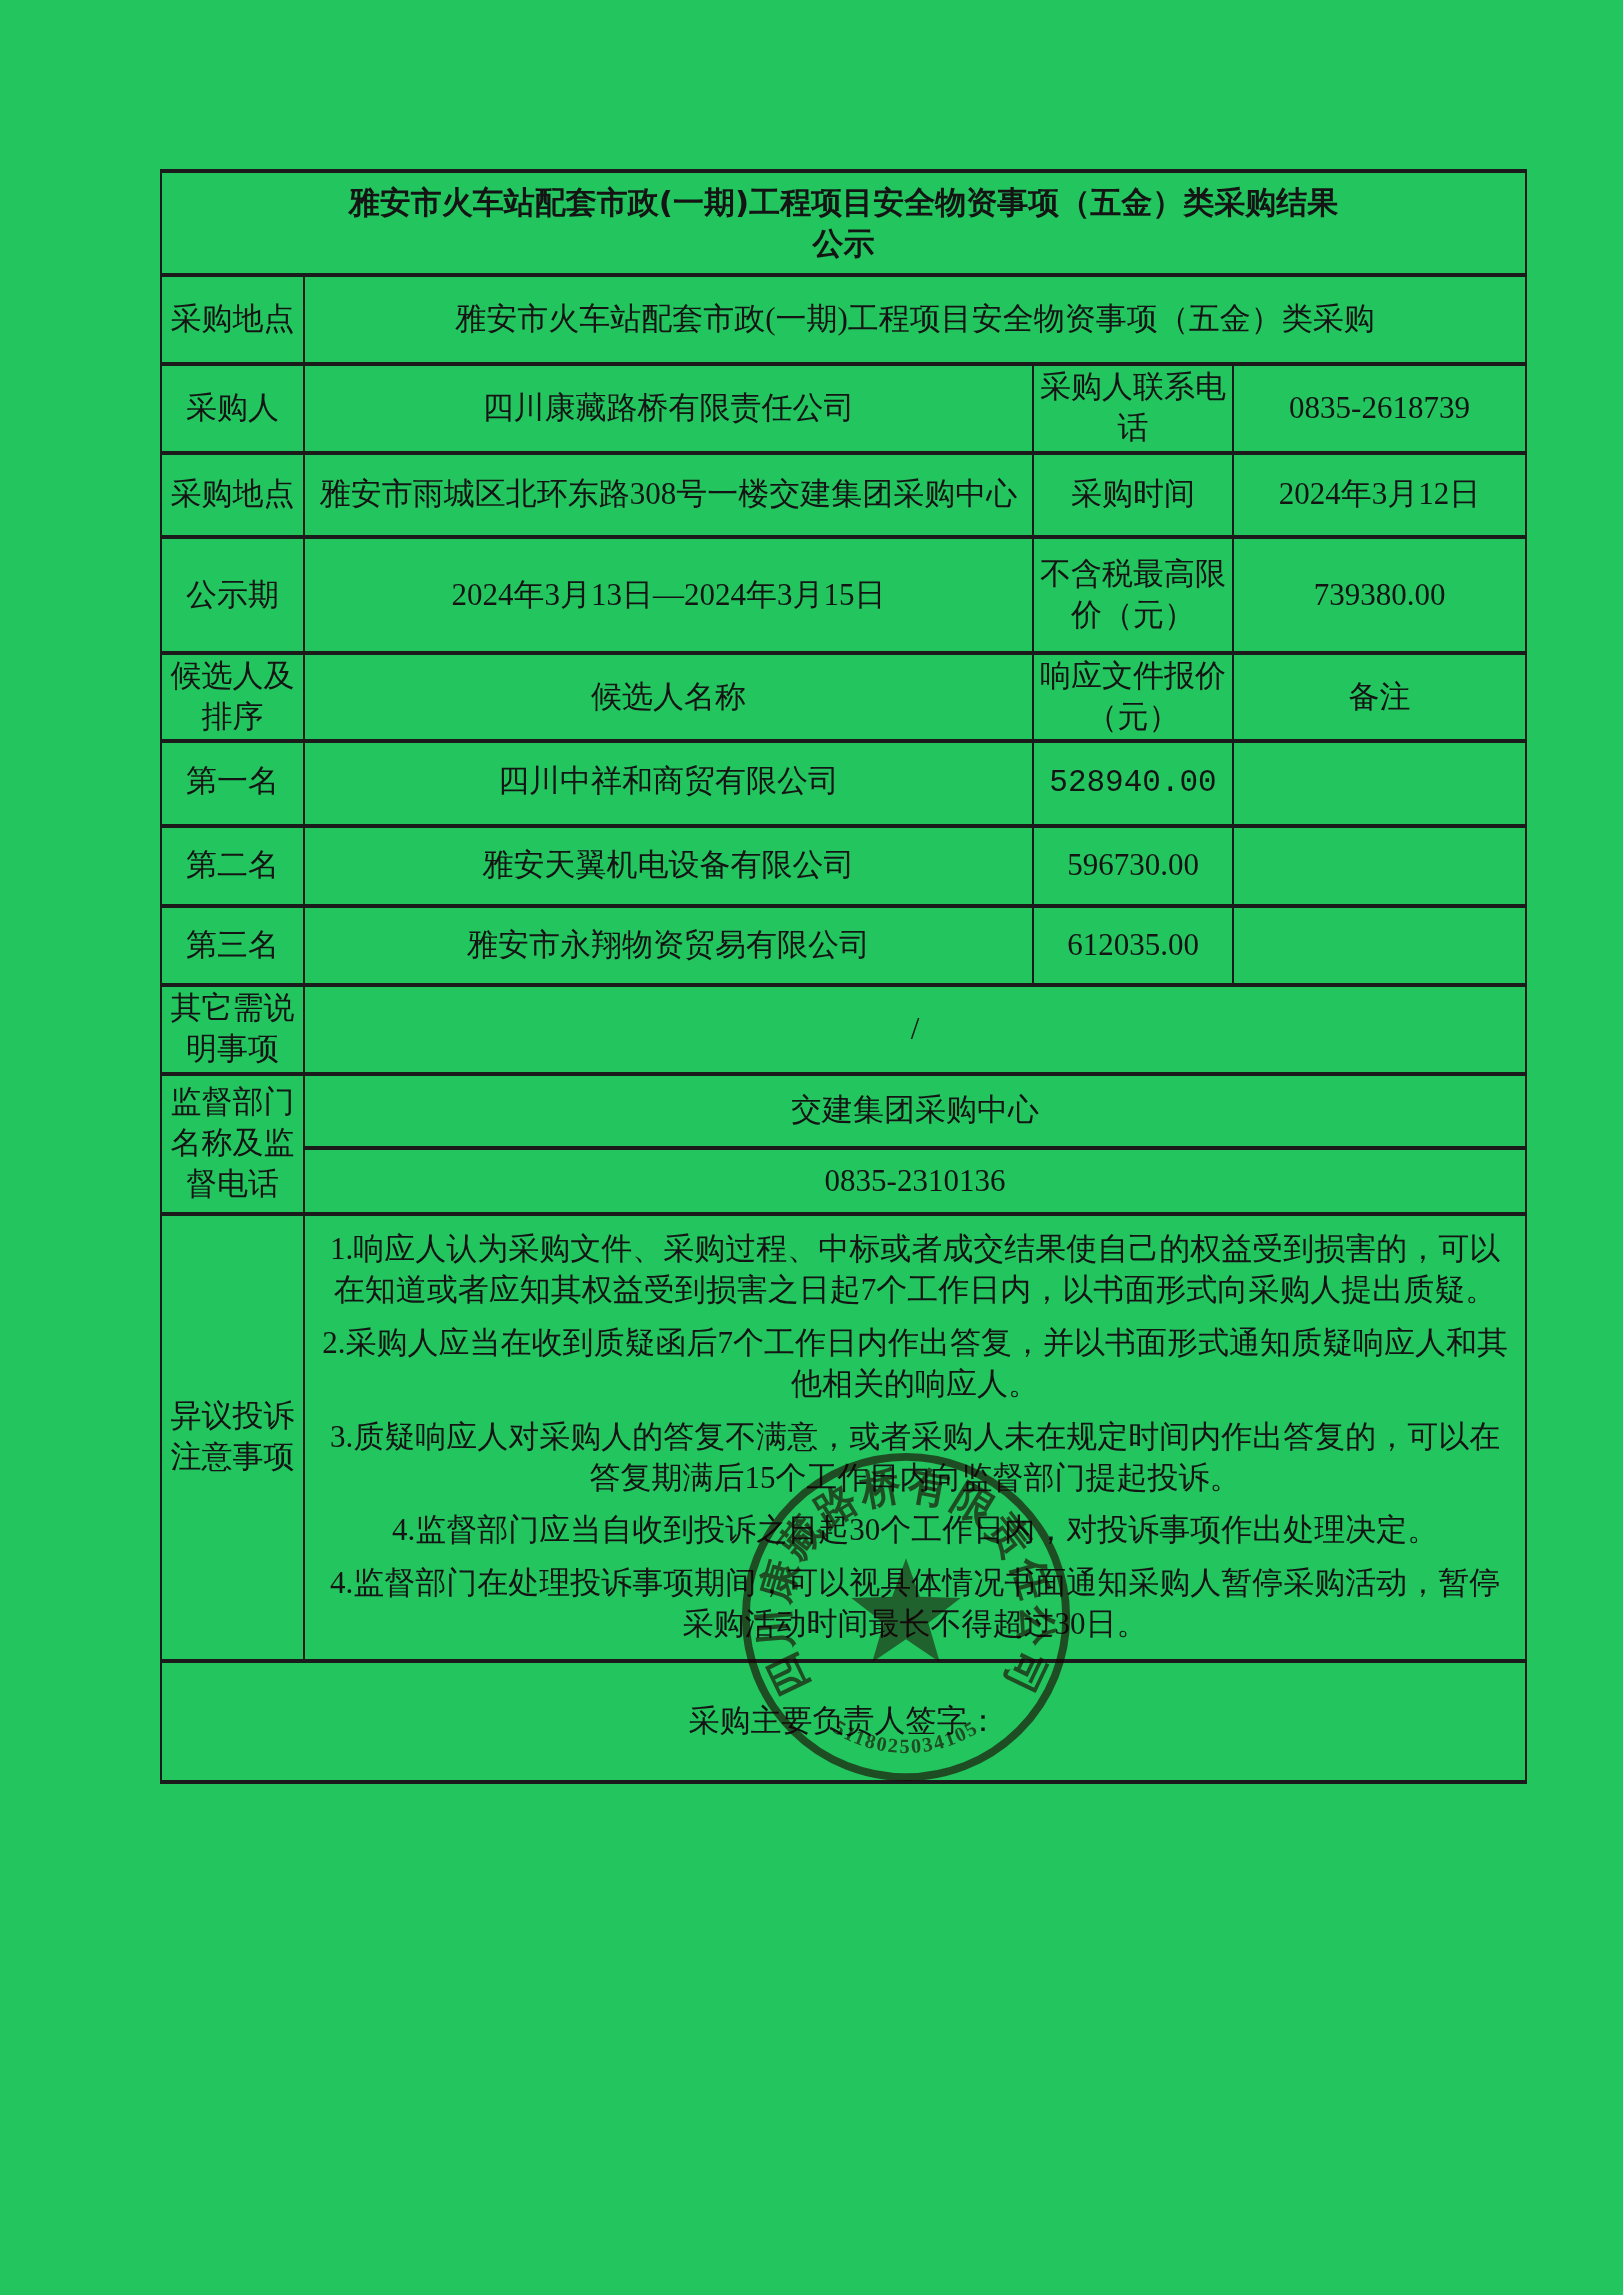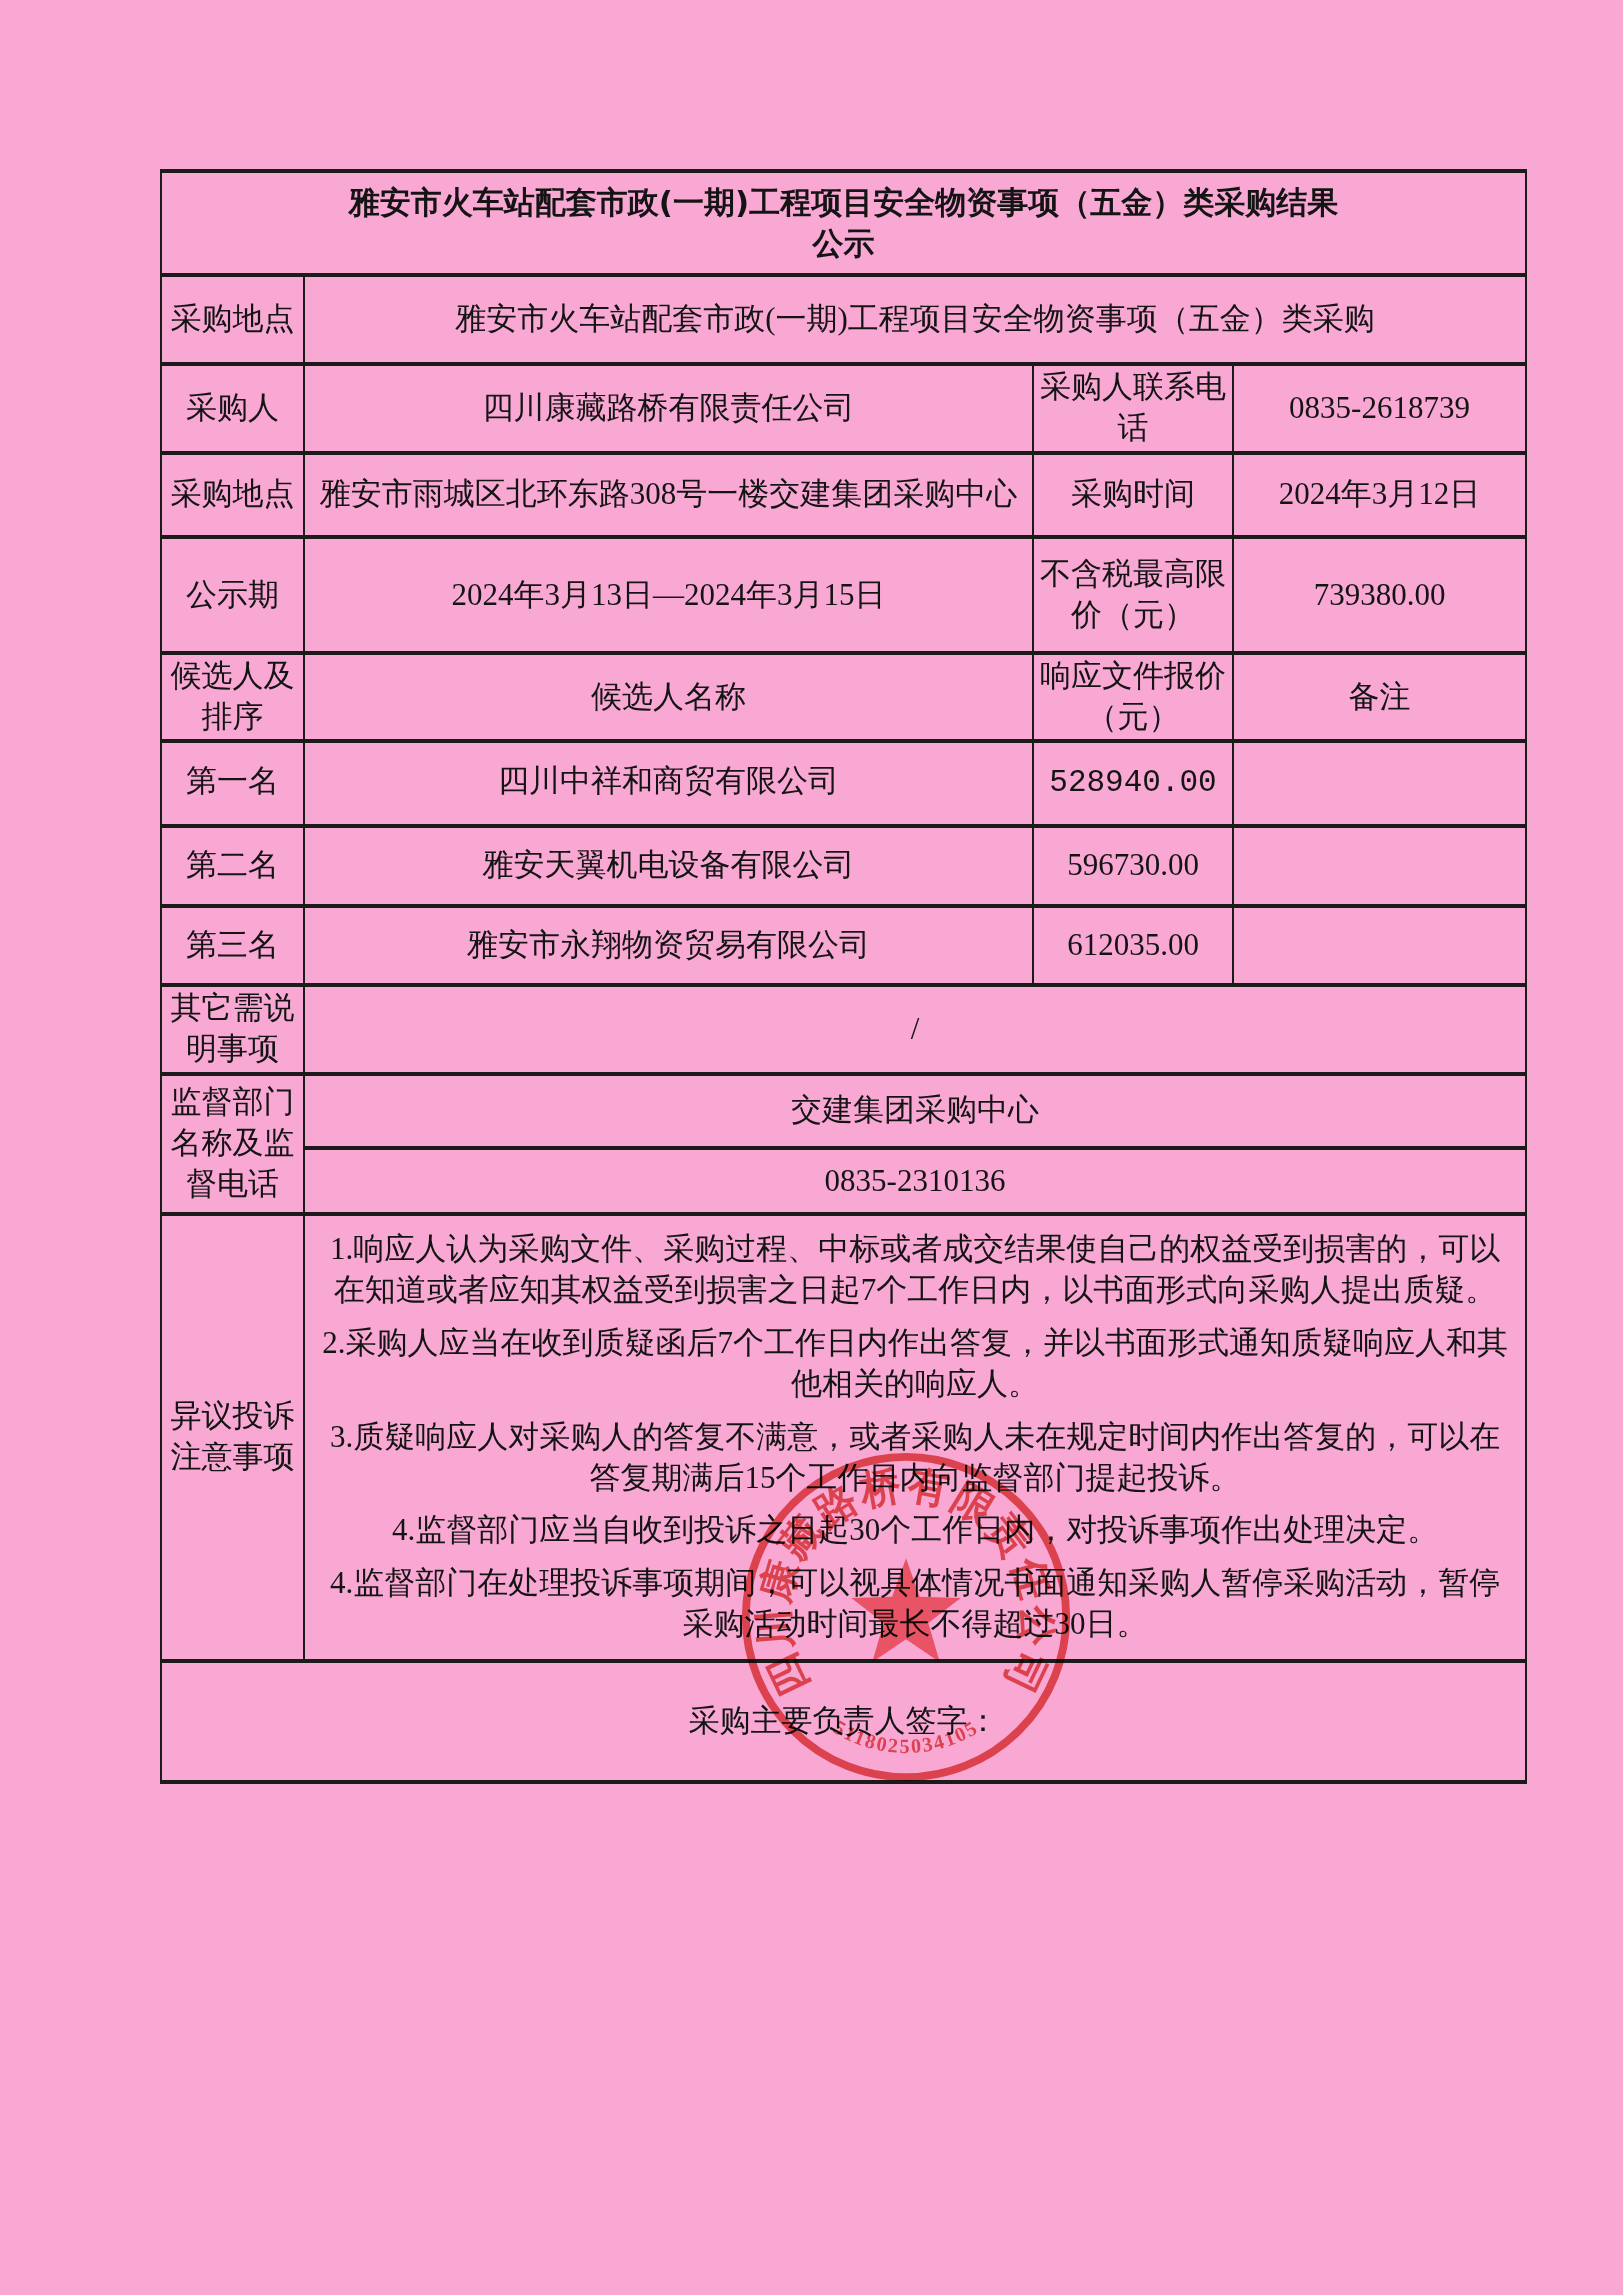--- a/index.html
+++ b/index.html
@@ -1,21 +1,21 @@
 <!DOCTYPE html>
 <html style="font-size:10.5px"><head>
 <meta charset="utf-8">
 <style>
   html,body{margin:0;padding:0;background:#ffffff;}
   body{
     width:1623px;height:2295px;position:relative;
     font-family:"Liberation Serif","DejaVu Serif",serif;
     color:#141414;
   }
-  .page{position:absolute;inset:0;background:#f9a8d4;overflow:hidden;}
+  .page{position:absolute;inset:0;background:#22c55e;overflow:hidden;}
 
   table.doc{
     position:absolute;left:160px;top:169px;width:1365px;
     border-collapse:collapse;table-layout:fixed;
   }
   table.doc td{
     border:2px solid #1b1b1b;
     border-top-width:4.6px;border-bottom-width:4.6px;
     vertical-align:middle;text-align:center;
     font-size:31px;line-height:1.32;

